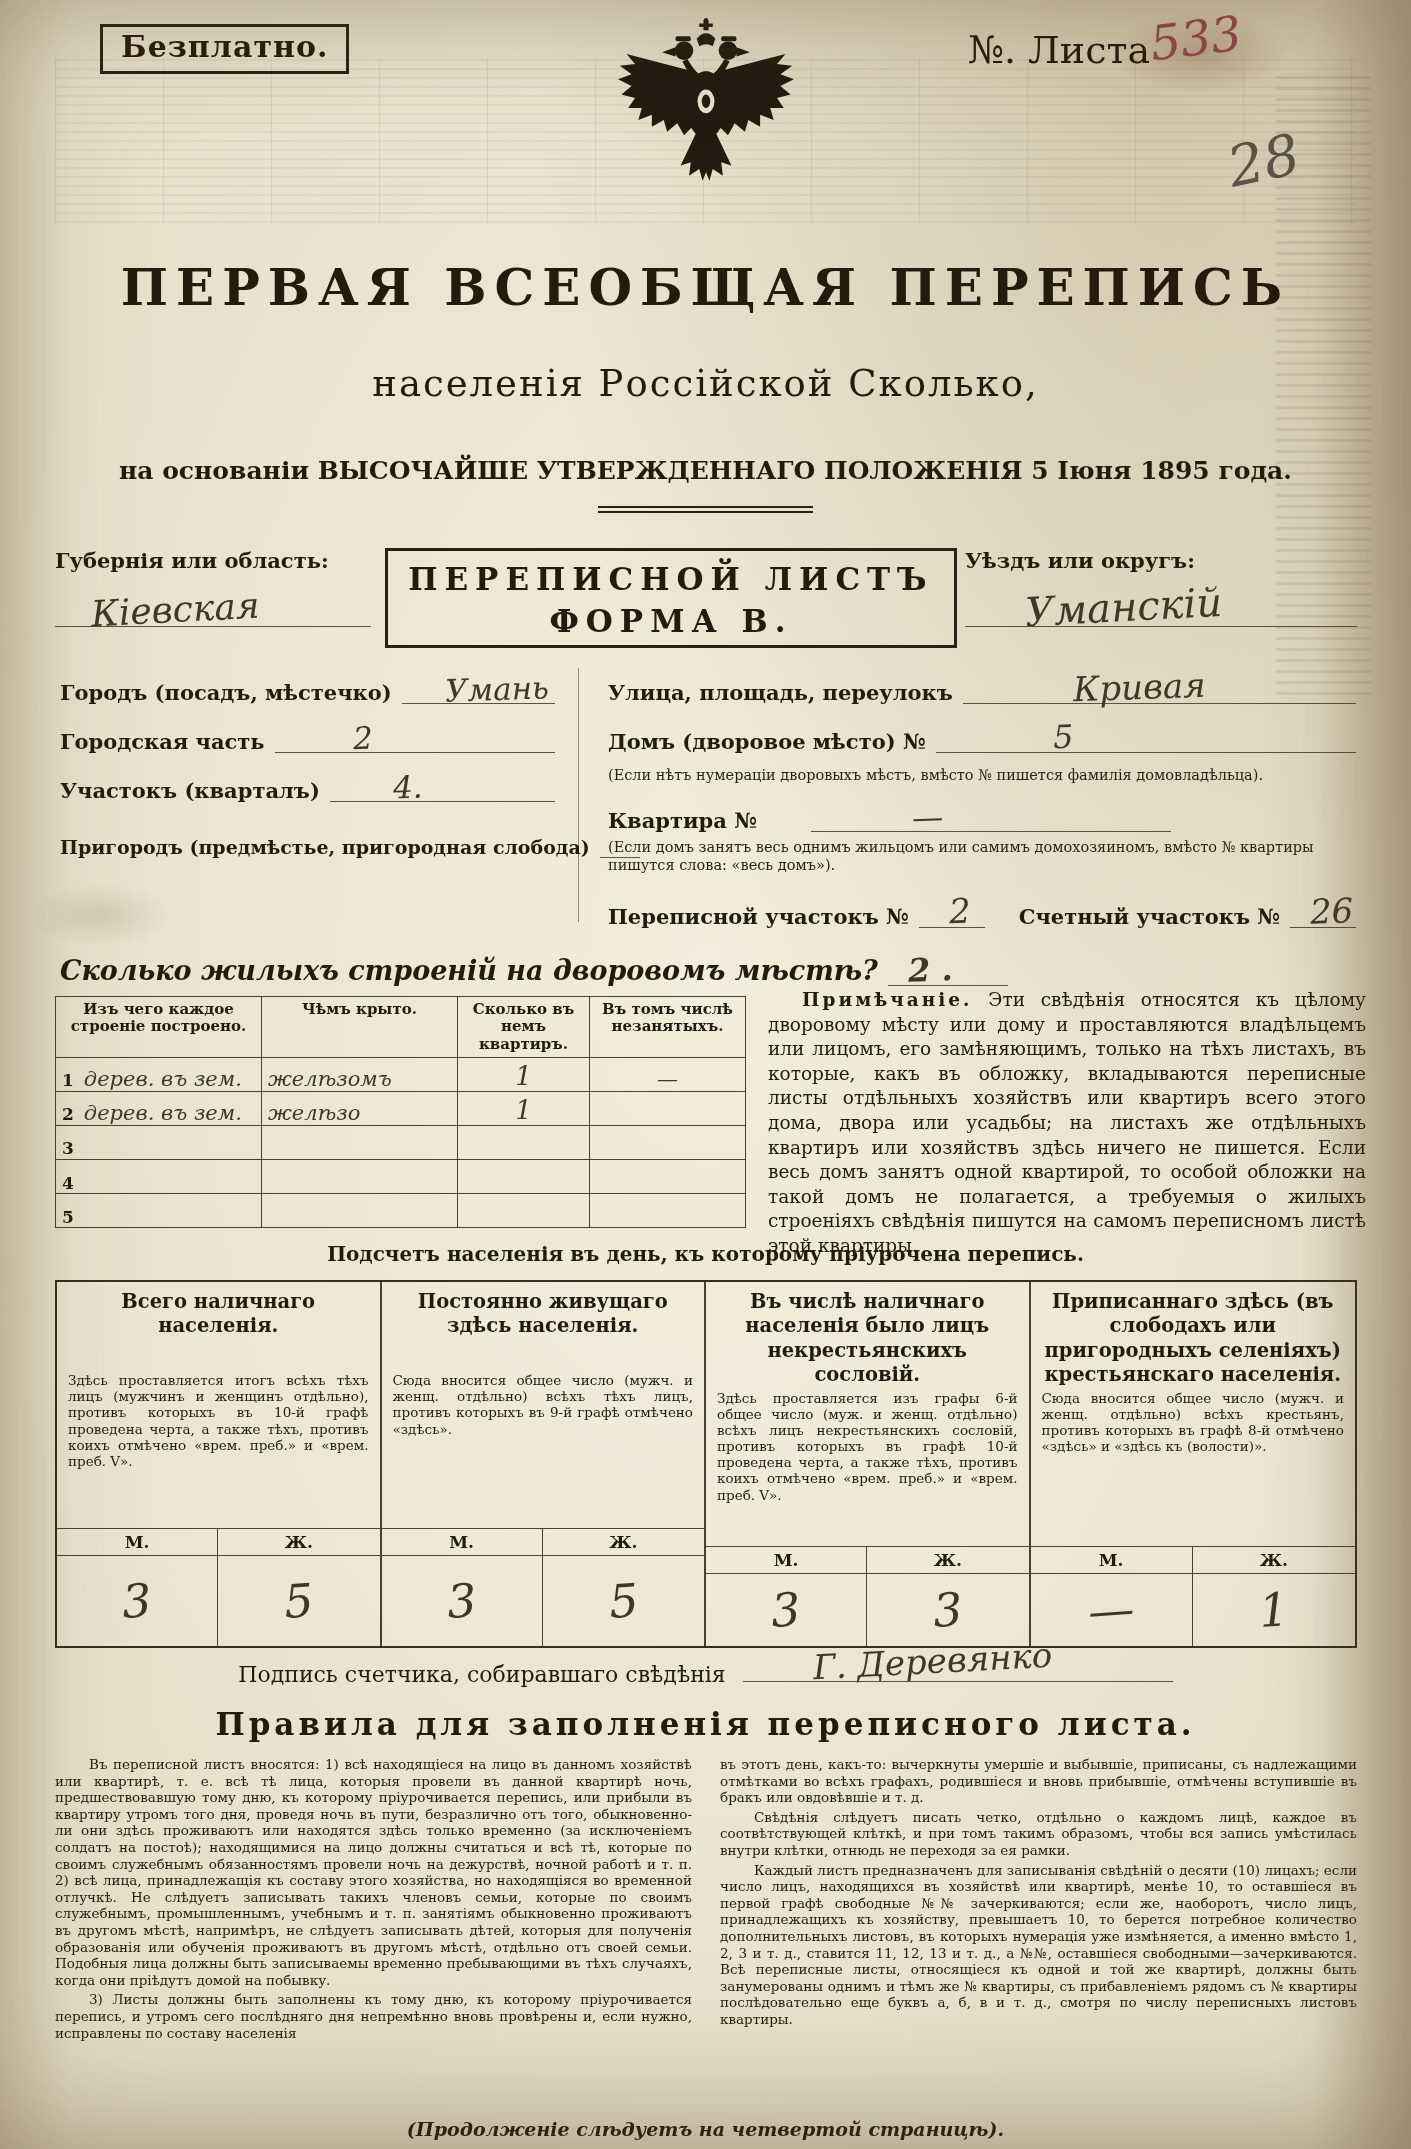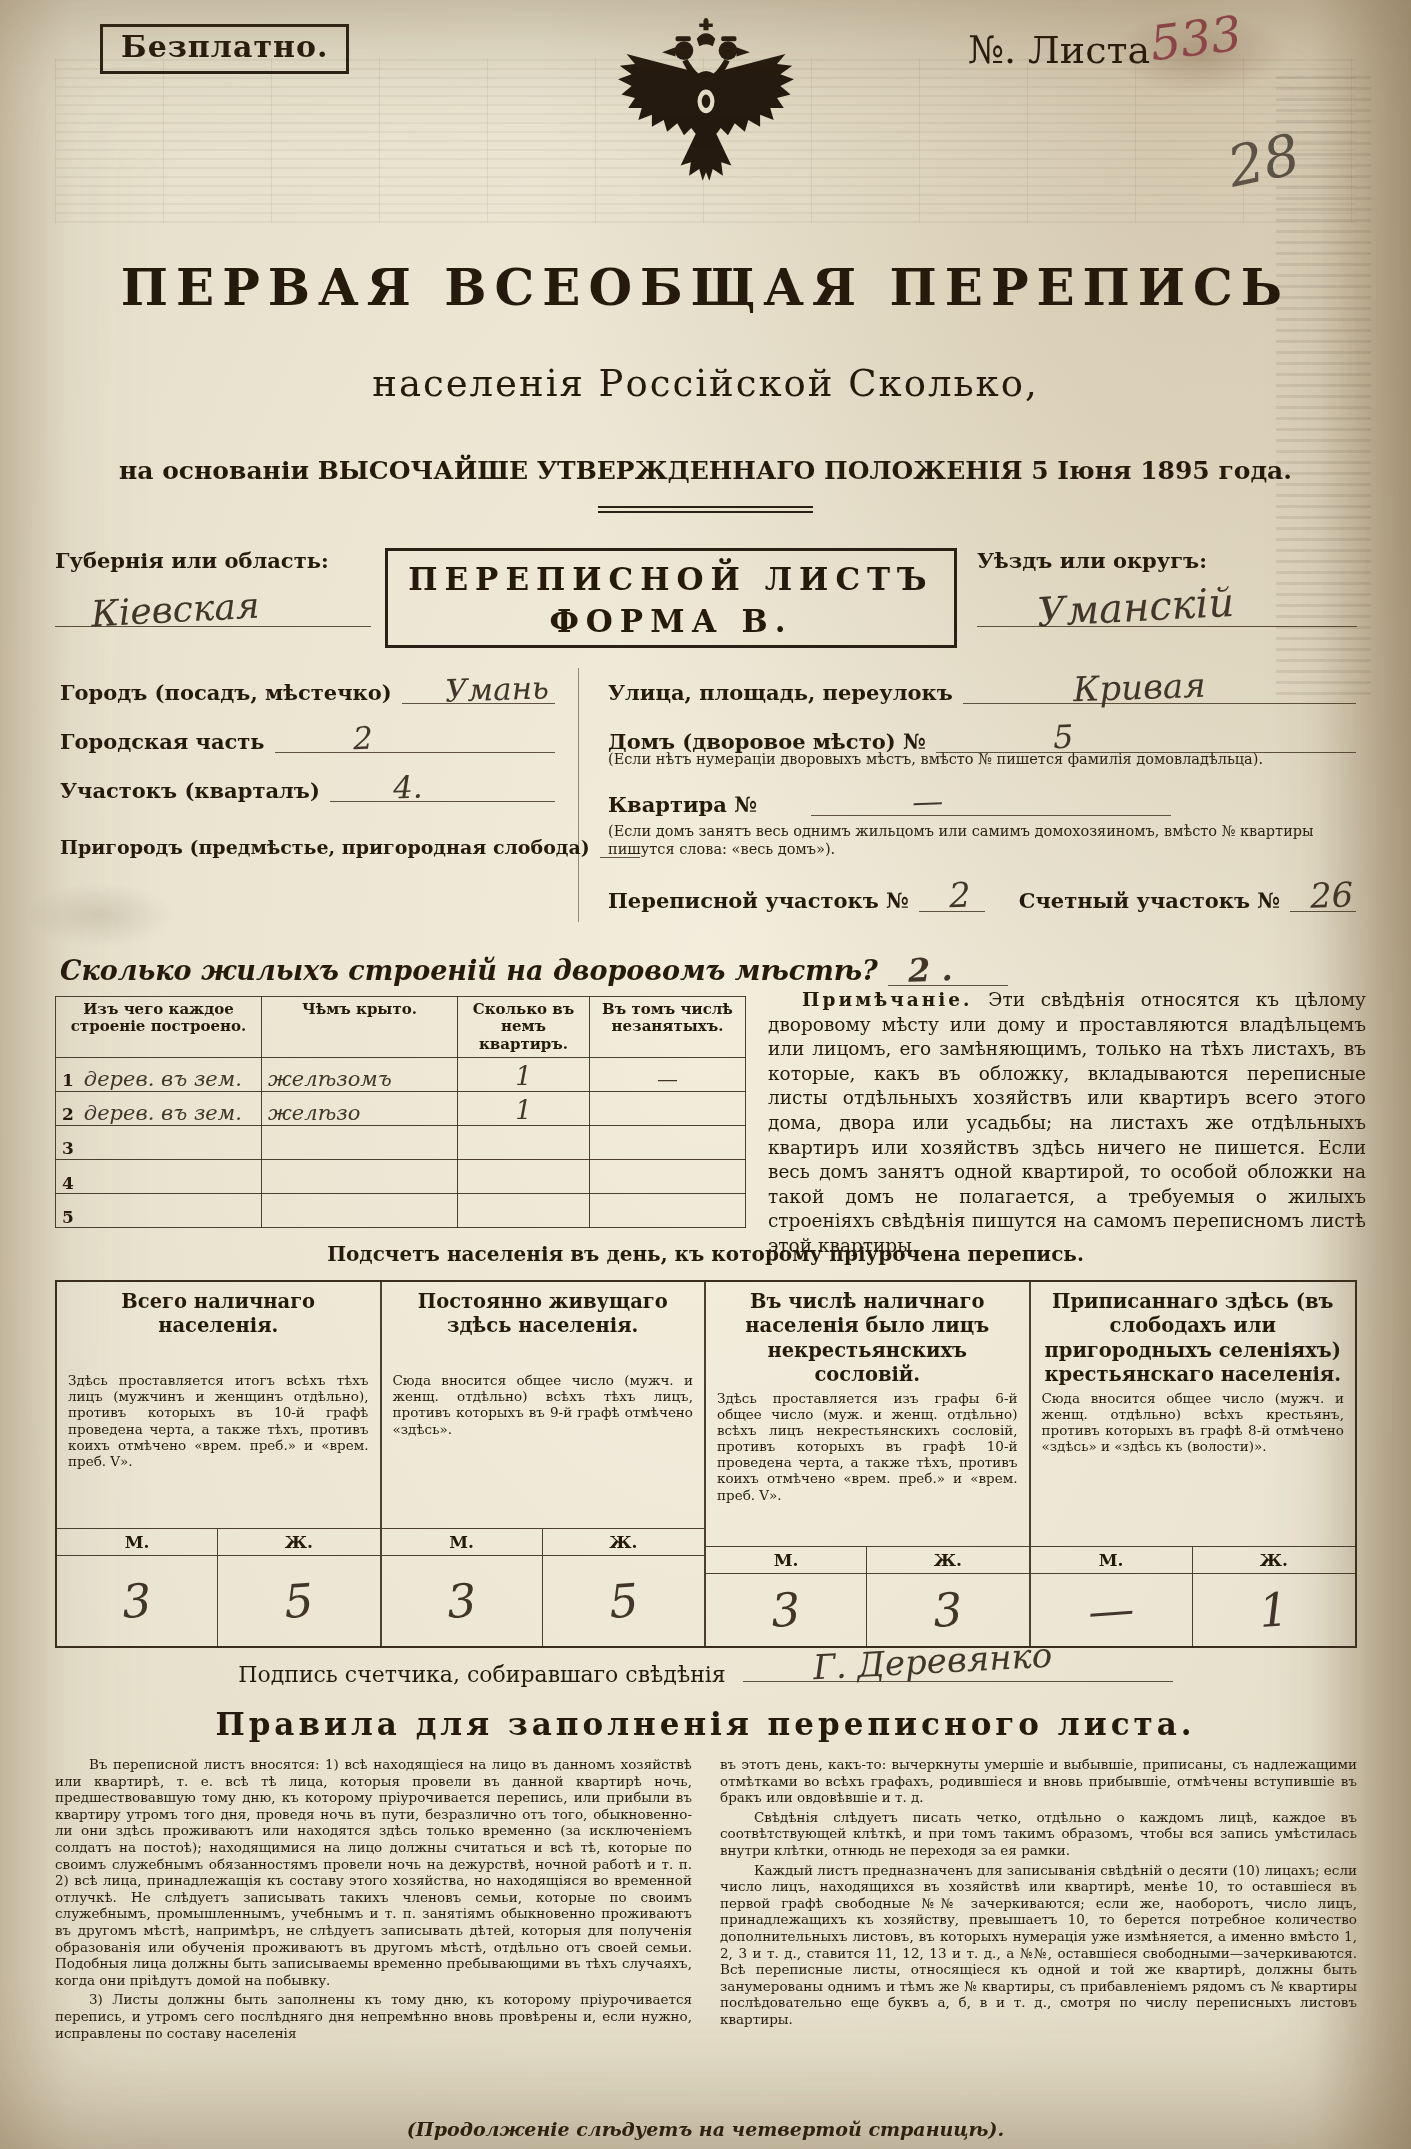--- a/index.html
+++ b/index.html
@@ -48,21 +48,21 @@
   .rule2 { top:506px; left:598px; width:215px; height:7px; border-top:2.5px solid #2a2015; border-bottom:2.5px solid #2a2015; }
 
   
   .regionrow { top:548px; left:55px; width:1302px; height:100px; display:flex; }
   .rc-left { width:330px; padding-right:14px; }
   .rc-label { font-size:21px; font-weight:bold; white-space:nowrap; }
   .rc-line { margin-top:6px; height:48px; border-bottom:1.5px solid rgba(70,55,38,.85); position:relative; }
   .rc-val { position:absolute; left:36px; bottom:-4px; font-size:36px; transform:rotate(-3deg); }
   .formbox { width:572px; border:3px solid #2a2015; text-align:center; font-weight:bold;
     font-size:31px; letter-spacing:7px; padding-top:8px; line-height:1.35; }
-  .rc-right { flex:1; padding-left:20px; }
+  .rc-right { flex:1; padding-left:8px; }
 
   
   .fields { top:668px; left:60px; width:1296px; height:260px; }
   .fields-divider { position:absolute; left:518px; top:0; bottom:6px; border-left:1px solid rgba(70,55,38,.55); }
   .fcol-left { position:absolute; left:0; top:0; width:495px; }
   .fcol-right { position:absolute; left:548px; top:0; width:748px; }
   .fieldrow { display:flex; align-items:flex-end; margin-bottom:13px; }
   .flabel { font-size:21px; font-weight:bold; white-space:nowrap; line-height:1.1; }
   .fline { flex:1; border-bottom:1.5px solid rgba(70,55,38,.85); margin-left:10px; height:36px; position:relative; min-width:40px; }
   .fval { position:absolute; left:28%; bottom:-4px; font-size:31px; white-space:nowrap; transform:rotate(-2deg); }
@@ -214,21 +214,21 @@
       </div>
     </div>
 
     <div class="fcol-right">
       <div class="fieldrow">
         <span class="flabel">Улица, площадь, переулокъ</span>
         <span class="fline">
           <span class="hand fval" style="font-size:34px;">Кривая</span>
         </span>
       </div>
-      <div class="fieldrow" style="margin-bottom:4px;">
+      <div class="fieldrow" style="margin-bottom:20px;">
         <span class="flabel">Домъ (дворовое мѣсто) №</span>
         <span class="fline">
           <span class="hand fval" style="font-size:32px;">5</span>
         </span>
       </div>
       <div class="fnote">(Если нѣтъ нумераціи дворовыхъ мѣстъ, вмѣсто № пишется фамилія домовладѣльца).</div>
       <div class="fieldrow" style="gap:44px;">
         <span class="flabel">Квартира №</span>
         <span class="fline" style="max-width:360px;">
           <span class="hand fval">—</span>

